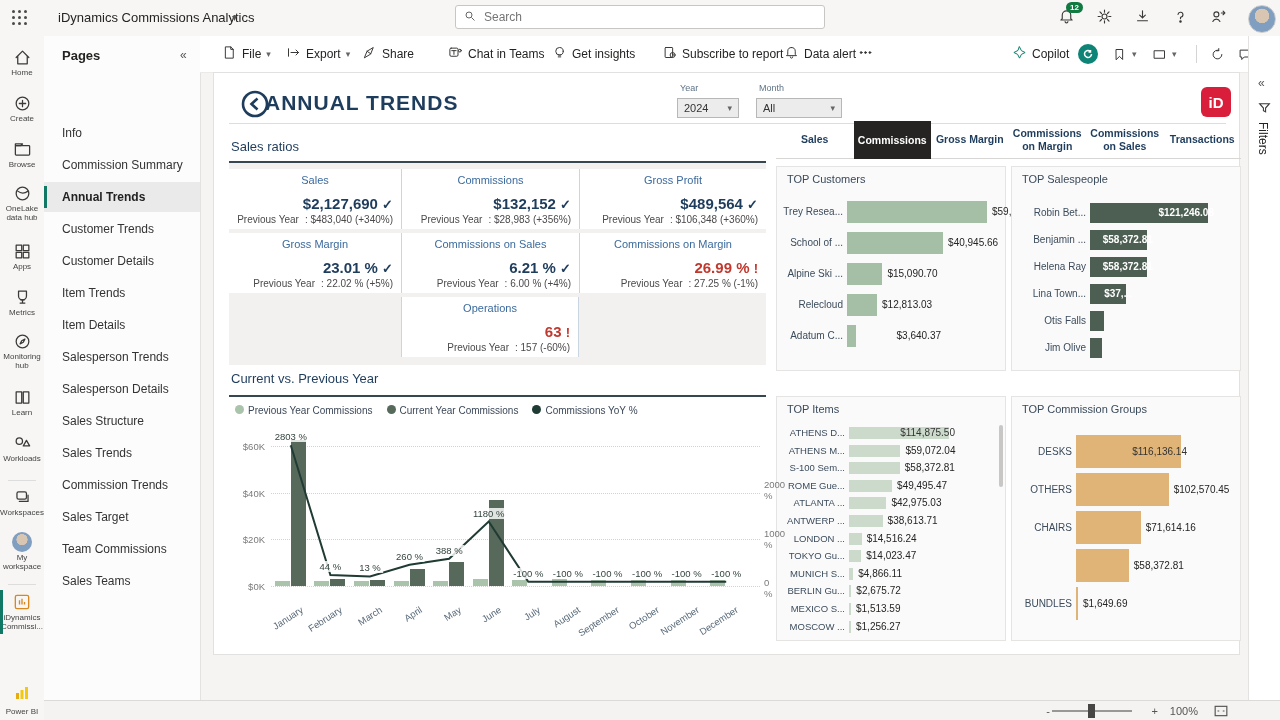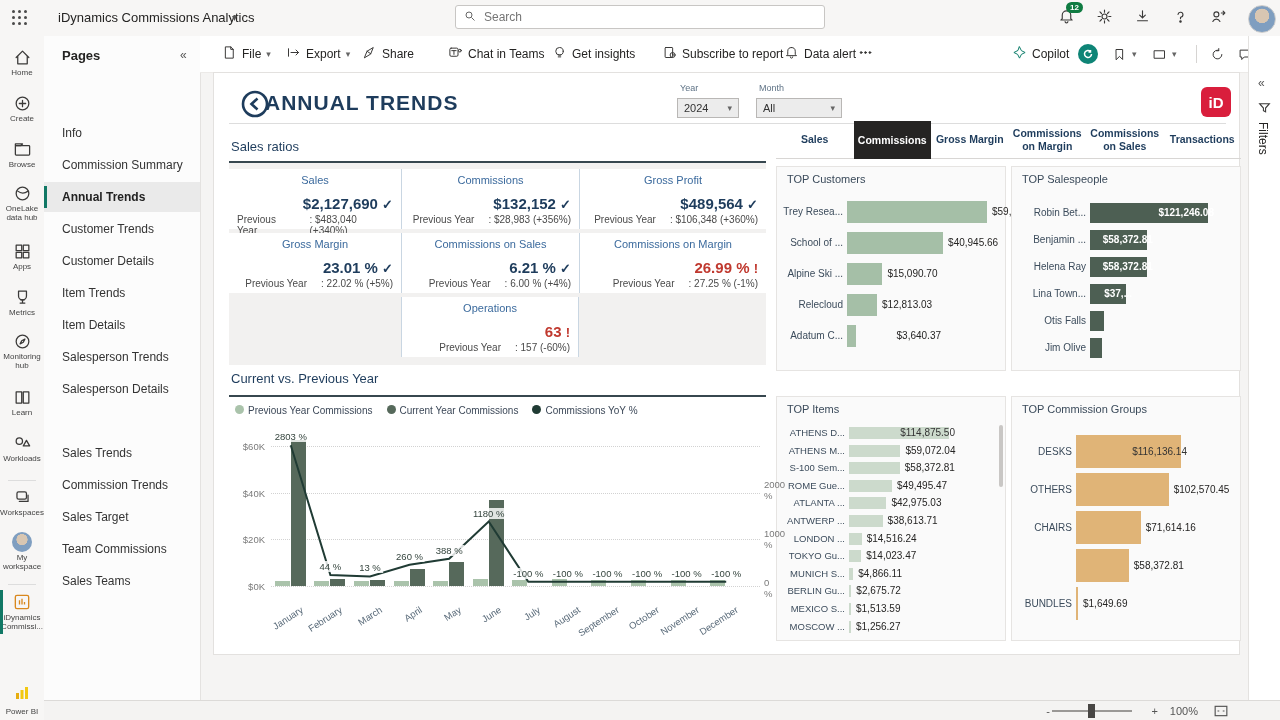--- a/index.html
+++ b/index.html
@@ -49,21 +49,21 @@
   .hdr-div{left:15px;top:50px;width:997px;border-top:1px solid #ddd;}
   .section-title{font-size:13px;color:#1e3c5c;}
   .section-rule{border-top:2px solid #37474f;}
   
   .kpi-bg{background:#f2f1f0;}
   .kpi-card{position:absolute;background:#fff;box-sizing:border-box;padding:5px 8px 0 8px;}
   .kpi-title{text-align:center;font-size:11px;color:#3b6a9d;}
   .kpi-value{text-align:right;font-size:15px;font-weight:bold;color:#1e3c5c;margin-top:9px;}
   .kpi-value.bad{color:#c0392f;}
   .kpi-mark{font-size:13px;}
-  .kpi-prev{display:flex;justify-content:flex-end;gap:14px;font-size:10px;color:#4a4a4a;margin-top:2px;}
+  .kpi-prev{display:flex;justify-content:flex-end;gap:6px;font-size:10px;color:#4a4a4a;margin-top:2px;}
   .kpi-sep{border-left:1px solid #c9d6e2;}
   
   .tab{position:absolute;top:0;height:38px;display:flex;align-items:center;justify-content:center;text-align:center;font-size:10.5px;font-weight:bold;color:#1e3c5c;line-height:1.15;cursor:pointer;border-bottom:1px solid #d8d6d4;box-sizing:border-box;}
   .tab.active{background:#252423;color:#fff;border-bottom:none;}
   
   .panel{position:absolute;background:#fafafa;border:1px solid #e6e4e2;box-sizing:border-box;}
   .panel-title{position:absolute;left:10px;top:6px;font-size:11px;color:#3a4a5a;}
   .hbar{position:absolute;border-radius:0;}
   .bar-label{position:absolute;font-size:9.5px;color:#3c4c5c;text-align:right;white-space:nowrap;overflow:hidden;}
   .bar-value{position:absolute;font-size:10px;color:#252423;white-space:nowrap;}
@@ -598,18 +598,19 @@
   </div>
 <div class="page-item" style="top:118px">Info</div>
     <div class="page-item" style="top:150px">Commission Summary</div>
     <div class="page-item active" style="top:182px">Annual Trends</div>
     <div class="page-item" style="top:214px">Customer Trends</div>
     <div class="page-item" style="top:246px">Customer Details</div>
     <div class="page-item" style="top:310px">Item Details</div>
     <div class="page-item" style="top:278px">Item Trends</div>
     <div class="page-item" style="top:342px">Salesperson Trends</div>
     <div class="page-item" style="top:374px">Salesperson Details</div>
+    <div class="page-item" style="top:406px">Sales Structure</div>
     <div class="page-item" style="top:438px">Sales Trends</div>
     <div class="page-item" style="top:470px">Commission Trends</div>
     <div class="page-item" style="top:502px">Sales Target</div>
     <div class="page-item" style="top:534px">Team Commissions</div>
     <div class="page-item" style="top:566px">Sales Teams</div>
   </div>
 
 </body></html>

